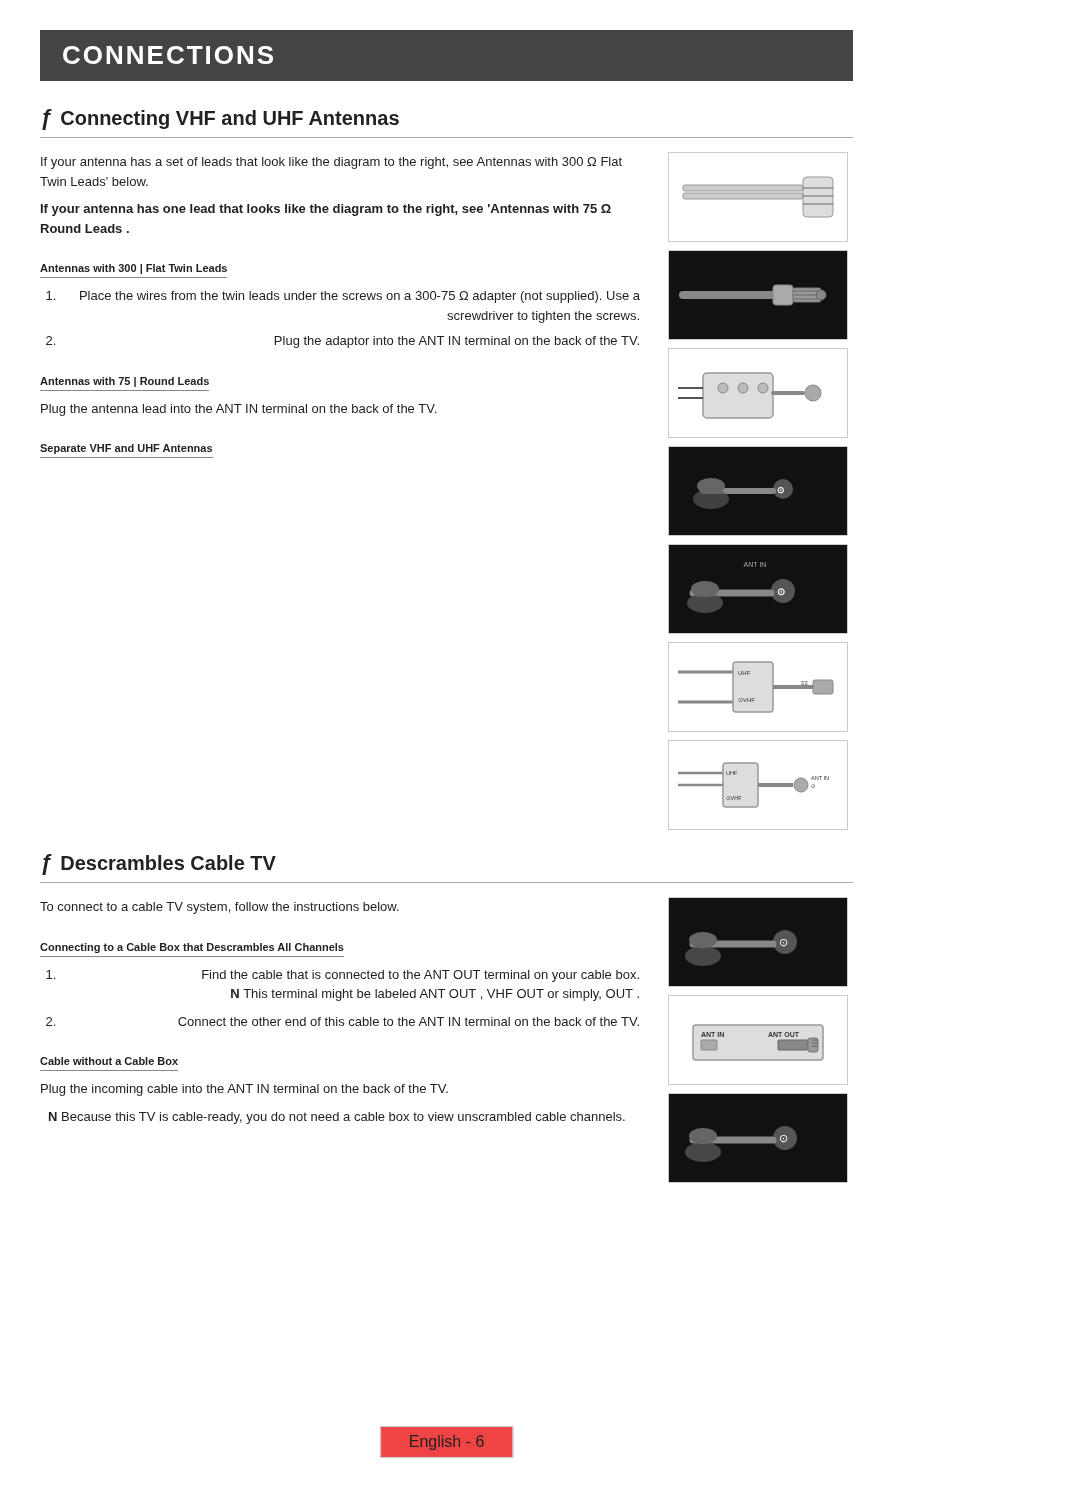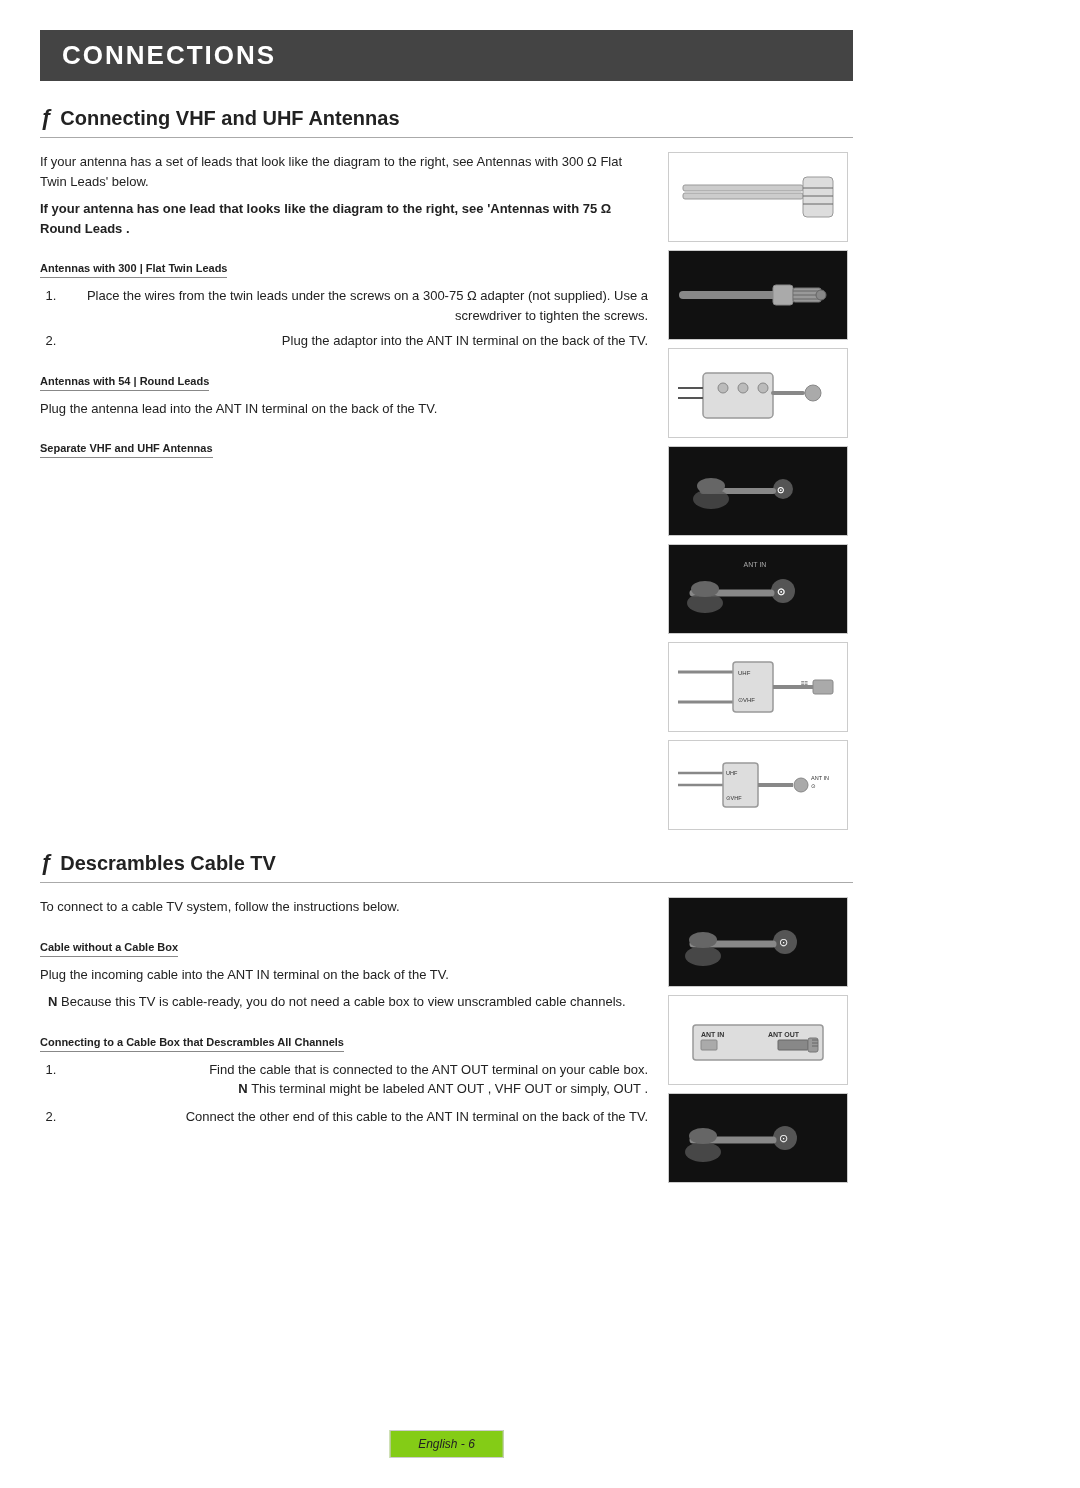--- a/index.html
+++ b/index.html
@@ -88,30 +88,29 @@
 
     
     svg text { font-family: Arial, sans-serif; }
 
     
     .footer {
       position: absolute;
       bottom: 30px;
       left: 50%;
       transform: translateX(-50%);
-      background: #84cc16;
+      background: #ef4444;
       border: 1px solid #ccc;
       padding: 6px 28px;
-      font-size: 12px;
-      font-style: italic;
+      font-size: 16px;
     }
 
     .main-two-col {
       display: flex;
-      gap: 0;
+      gap: 8px;
     }
     .main-left {
       flex: 1;
       padding-right: 20px;
     }
     .main-right {
       width: 185px;
       flex-shrink: 0;
       display: flex;
       flex-direction: column;
@@ -147,21 +146,21 @@
 
         <div>
           <span class="subsection-title">Antennas with 300 | Flat Twin Leads</span>
           <ol>
             <li>Place the wires from the twin leads under the screws on a 300-75 Ω adapter (not supplied). Use a screwdriver to tighten the screws.</li>
             <li>Plug the adaptor into the ANT IN terminal on the back of the TV.</li>
           </ol>
         </div>
 
         <div>
-          <span class="subsection-title">Antennas with 54 | Round Leads</span>
+          <span class="subsection-title">Antennas with 75 | Round Leads</span>
           <p>Plug the antenna lead into the ANT IN terminal on the back of the TV.</p>
         </div>
 
         <div>
           <span class="subsection-title">Separate VHF and UHF Antennas</span>
         </div>
 
       </div>
 
       <div class="main-right">
@@ -275,42 +274,42 @@
   <div class="section-block">
     <div class="section-title">
       <span class="italic-f">ƒ</span>
       <span>Descrambles Cable TV</span>
     </div>
 
     <div class="main-two-col">
       <div class="main-left">
 
         <p>To connect to a cable TV system, follow the instructions below.</p>
-
-        <div>
-          <span class="subsection-title">Cable without a Cable Box</span>
-          <p>Plug the incoming cable into the ANT IN terminal on the back of the TV.</p>
-          <ul>
-            <li>Because this TV is cable-ready, you do not need a cable box to view unscrambled cable channels.</li>
-          </ul>
-        </div>
 
         <div>
           <span class="subsection-title">Connecting to a Cable Box that Descrambles All Channels</span>
           <ol>
             <li>
               <span>Find the cable that is connected to the ANT OUT terminal on your cable box.</span>
               <ul>
                 <li>This terminal might be labeled  ANT OUT ,  VHF OUT  or simply,  OUT .</li>
               </ul>
             </li>
             <li>Connect the other end of this cable to the ANT IN terminal on the back of the TV.</li>
           </ol>
         </div>
 
+        <div>
+          <span class="subsection-title">Cable without a Cable Box</span>
+          <p>Plug the incoming cable into the ANT IN terminal on the back of the TV.</p>
+          <ul>
+            <li>Because this TV is cable-ready, you do not need a cable box to view unscrambled cable channels.</li>
+          </ul>
+        </div>
+
       </div>
 
       <div class="main-right">
 
         <div class="diagram-box dark">
           <svg width="170" height="80" viewBox="0 0 170 80">
             <circle cx="112" cy="40" r="12" fill="#555"></circle>
             <text x="106" y="44" fill="#fff" font-size="11">⊙</text>
             <line x1="20" y1="42" x2="100" y2="42" stroke="#888" stroke-width="7" stroke-linecap="round"></line>
             <ellipse cx="30" cy="54" rx="18" ry="10" fill="#555" opacity="0.8"></ellipse>

